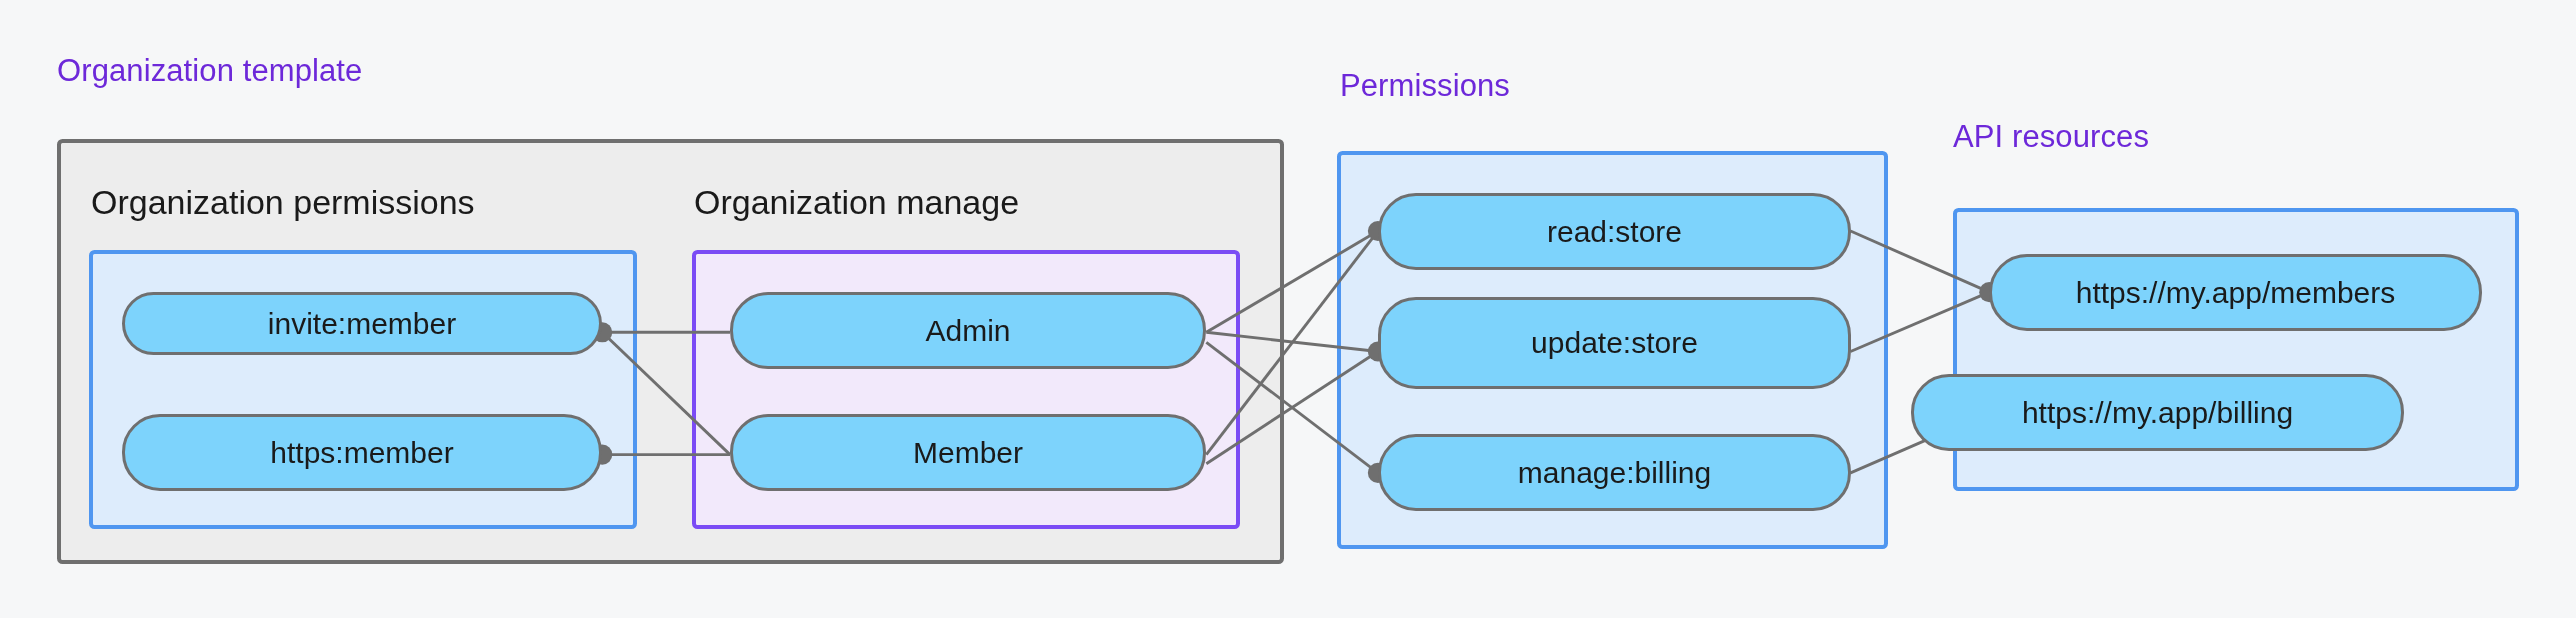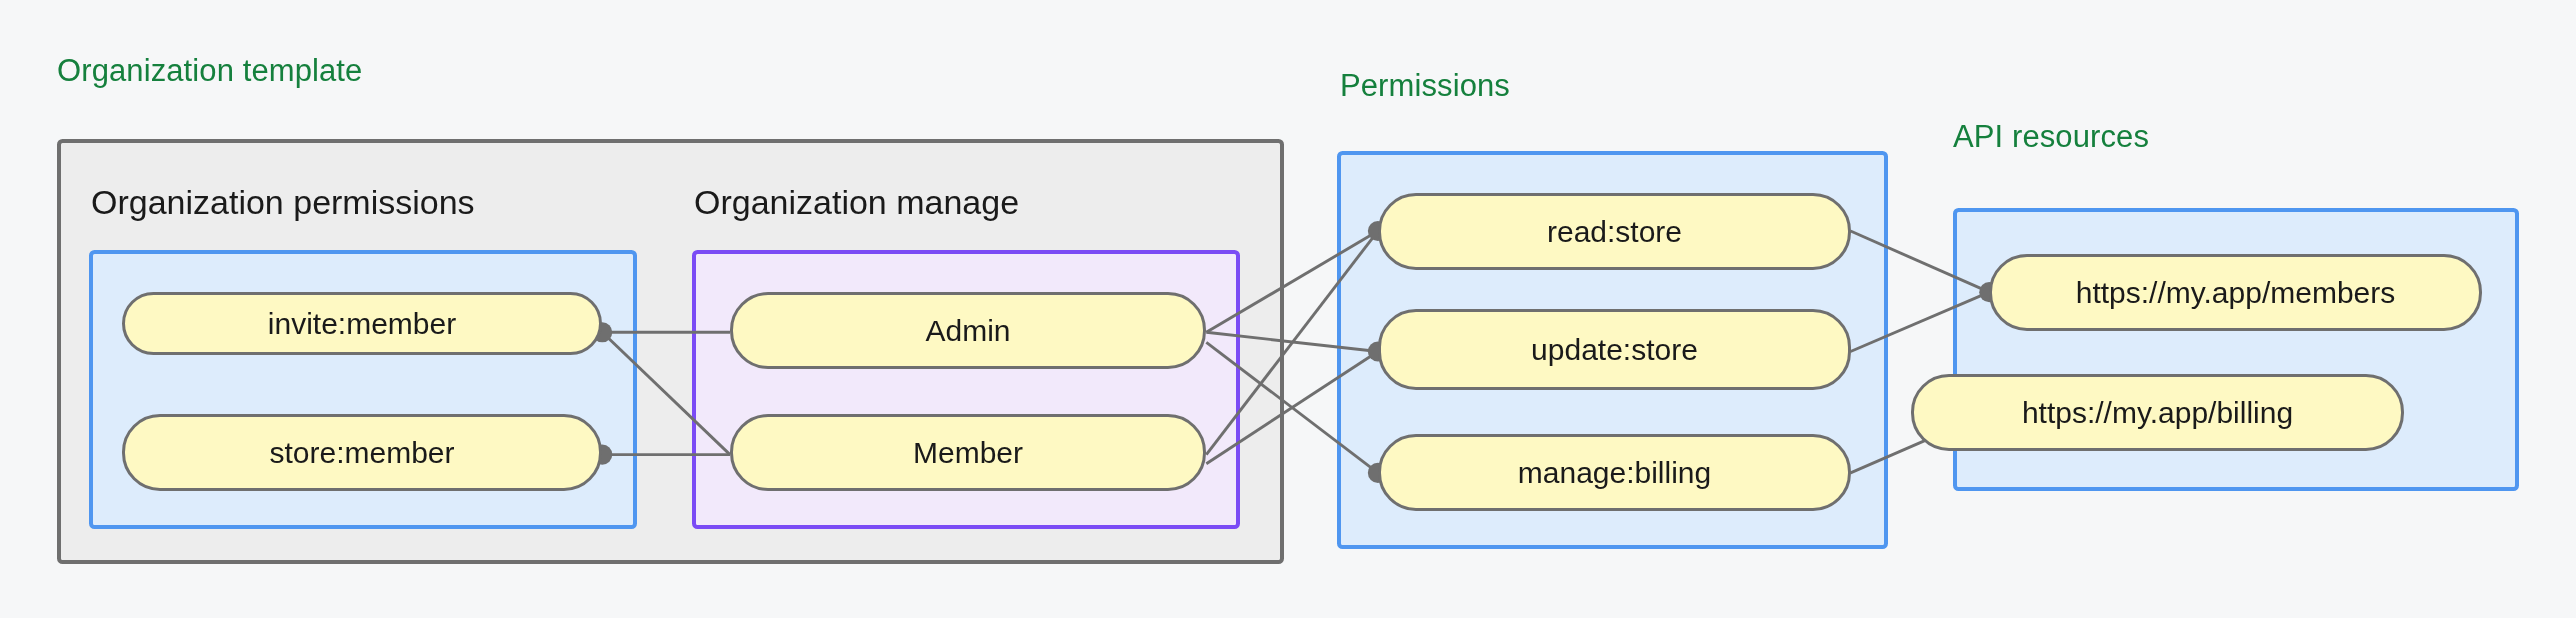--- a/index.html
+++ b/index.html
@@ -13,21 +13,21 @@
   #canvas {
     position: relative;
     width: 2576px;
     height: 619px;
     background: #f6f7f8;
     overflow: hidden;
   }
   .group-label {
     position: absolute;
     font-size: 31px;
-    color: #15803d;
+    color: #6d28d9;
     white-space: nowrap;
     letter-spacing: 0.1px;
   }
   .panel {
     position: absolute;
     box-sizing: border-box;
     border-radius: 5.5px;
   }
   .panel-outer {
     background: #ededed;
@@ -43,21 +43,21 @@
   }
   .sub-label {
     position: absolute;
     font-size: 34px;
     color: #1a1a1a;
     white-space: nowrap;
   }
   .node {
     position: absolute;
     box-sizing: border-box;
-    background: #fef9c3;
+    background: #7dd3fc;
     border: 3.7px solid #6f6f6f;
     border-radius: 38px;
     display: flex;
     align-items: center;
     justify-content: center;
     font-size: 30px;
     color: #1a1a1a;
     white-space: nowrap;
   }
   #edges {
@@ -126,29 +126,29 @@
     <circle cx="660" cy="498" r="11"></circle>
     <circle cx="1510" cy="253" r="11"></circle>
     <circle cx="1510" cy="385" r="11"></circle>
     <circle cx="1510" cy="518" r="11"></circle>
     <circle cx="2180" cy="320" r="11"></circle>
     <circle cx="2180" cy="452" r="11"></circle>
   </svg>
 
   <div class="node" style="left:122px; top:292px; width:480px; height:63px;">invite:member</div>
 
-  <div class="node" style="left:122px; top:414px; width:480px; height:77px;">store:member</div>
+  <div class="node" style="left:122px; top:414px; width:480px; height:77px;">https:member</div>
 
   <div class="node" style="left:730px; top:414px; width:476px; height:77px;">Member</div>
 
   <div class="node" style="left:730px; top:292px; width:476px; height:77px;">Admin</div>
 
   <div class="node" style="left:1378px; top:193px; width:473px; height:77px;">read:store</div>
 
-  <div class="node" style="left:1378px; top:309px; width:473px; height:81px;">update:store</div>
+  <div class="node" style="left:1378px; top:297px; width:473px; height:92px;">update:store</div>
 
   <div class="node" style="left:1378px; top:434px; width:473px; height:77px;">manage:billing</div>
 
   <div class="node" style="left:1989px; top:254px; width:493px; height:77px;">https://my.app/members</div>
 
   <div class="node" style="left:1911px; top:374px; width:493px; height:77px;">https://my.app/billing</div>
 
 </div>
 
 

